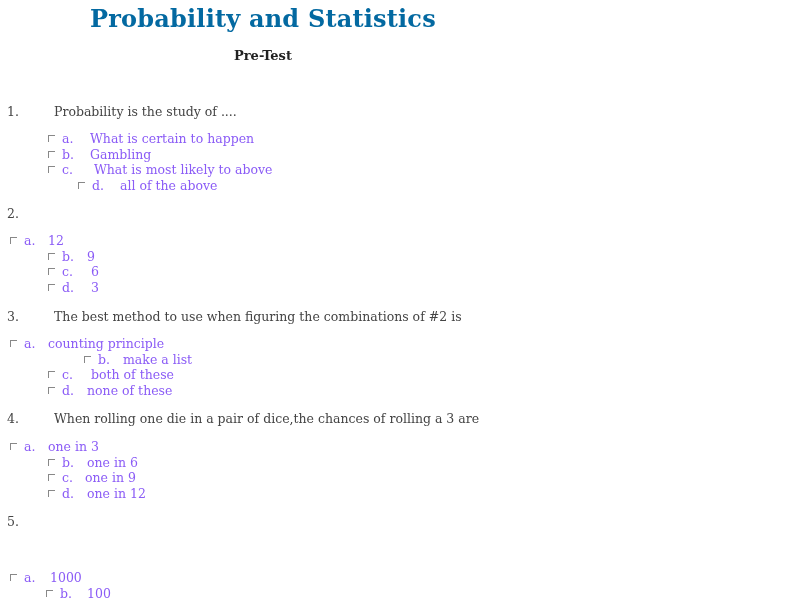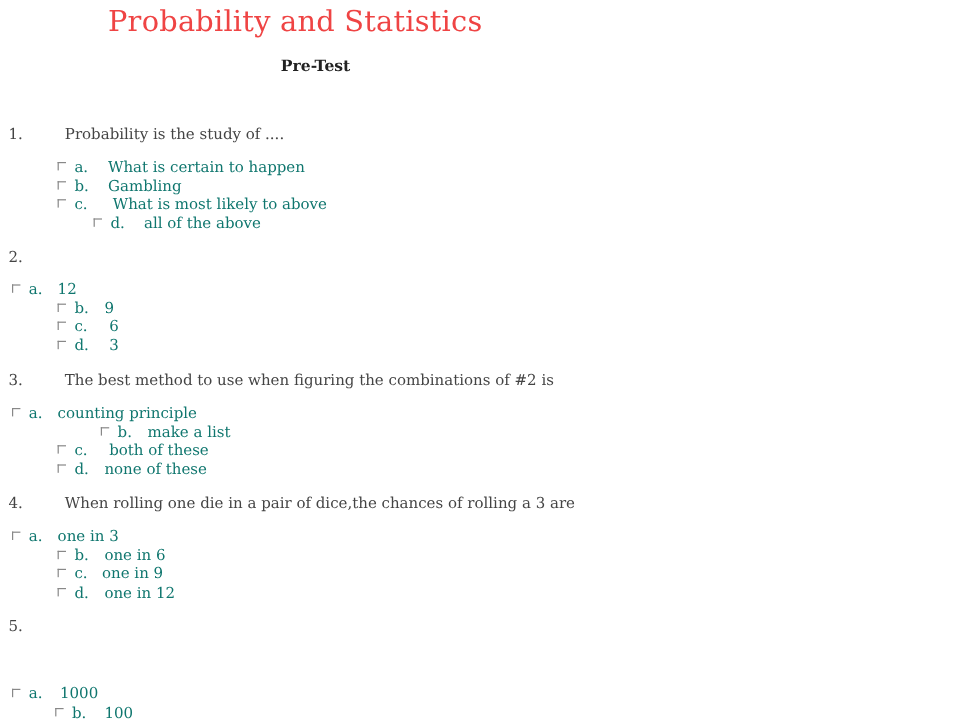--- a/index.html
+++ b/index.html
@@ -1,23 +1,23 @@
 <!DOCTYPE html>
 <html><head>
 <meta charset="utf-8">
 <style>
   html, body { margin: 0; padding: 0; background: #ffffff; }
   body { width: 800px; height: 600px; overflow: hidden; position: relative; color: #333; font-family: "DejaVu Serif", serif; }
-  .title { position: absolute; left: 90px; top: 4px; font-family: "DejaVu Serif", serif; font-weight: normal; font-size: 24px; color: #ef4444; white-space: nowrap; letter-spacing: 0.2px; }
+  .title { position: absolute; left: 90px; top: 4px; font-family: "DejaVu Serif", serif; font-weight: bold; font-size: 24px; color: #0369a1; white-space: nowrap; letter-spacing: 0.2px; }
   .subtitle { position: absolute; left: 234px; top: 48px; font-family: "DejaVu Serif", serif; font-weight: bold; font-size: 13px; color: #222; }
   .q { position: absolute; font-size: 12.5px; color: #444; line-height: 15.5px; }
   .qnum { position: absolute; left: 7px; }
   .qtext { position: absolute; left: 54px; white-space: nowrap; }
   .qtext.wrap { white-space: normal; width: 480px; left: 42px; text-indent: 11px; }
-  .opt { position: absolute; font-size: 12.5px; color: #0f766e; white-space: nowrap; height: 15.5px; line-height: 15.5px; }
+  .opt { position: absolute; font-size: 12.5px; color: #8b5cf6; white-space: nowrap; height: 15.5px; line-height: 15.5px; }
   .cb { display: inline-block; width: 6px; height: 6px; border-top: 1px solid #888; border-left: 1px solid #888; margin-right: 7px; vertical-align: 1px; }
   .letter { display: inline-block; width: 28px; }
 </style>
 </head>
 <body>
 
 <div class="title">Probability and Statistics</div>
 <div class="subtitle">Pre-Test</div>
 
 <div class="q" style="top:104px; left:0; width:600px; height:16px;">

